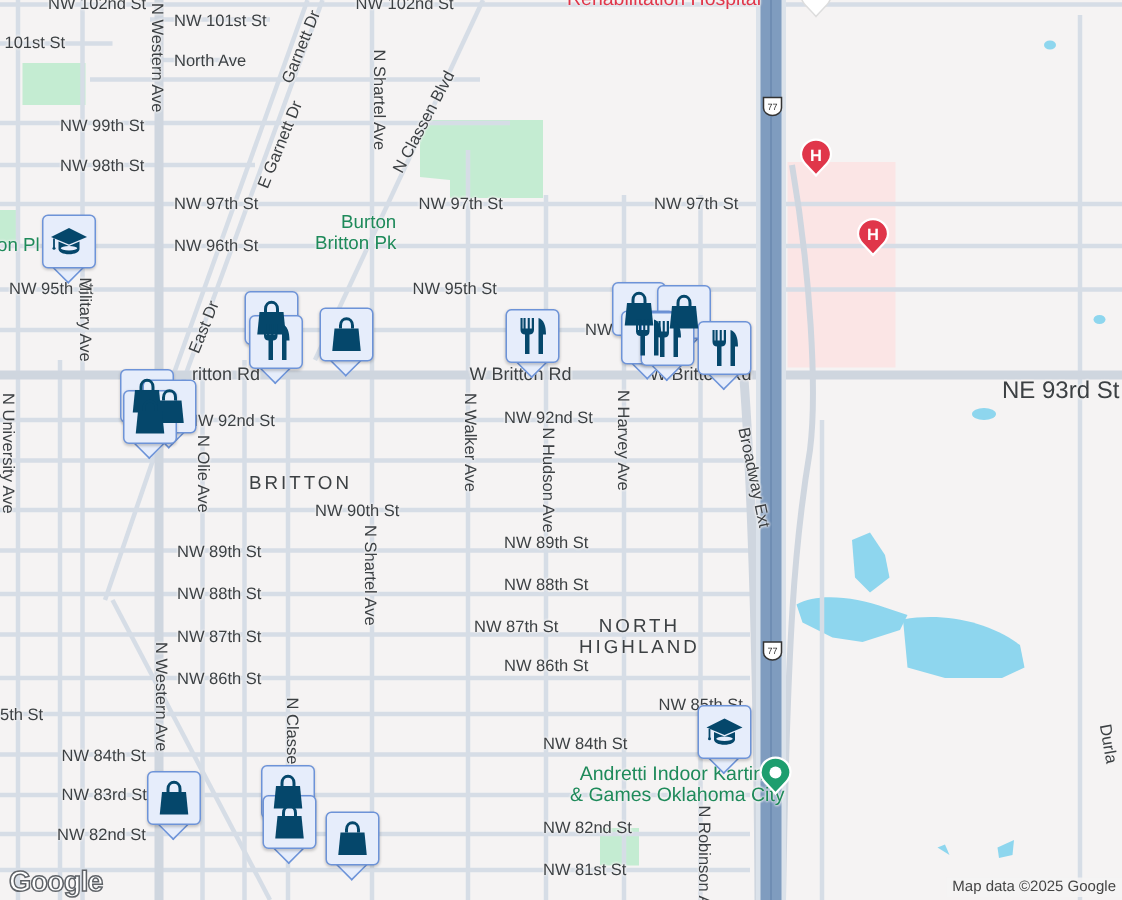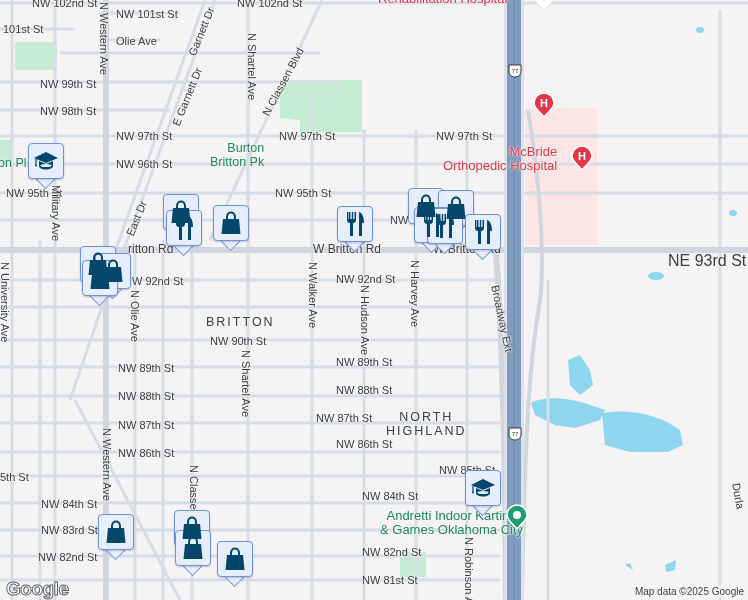--- a/index.html
+++ b/index.html
@@ -121,21 +121,21 @@
         <path d="M1,1 H13 V8 C13,11 10,13 7,13 C4,13 1,11 1,8 Z" fill="#fff" stroke="#333" stroke-width="1"></path>
         <text x="7" y="9" font-size="6" text-anchor="middle" fill="#333" font-family="Liberation Sans, sans-serif">77</text>
       </svg>
   </div>
 
   <div id="h-labels">
       <div class="lbl " style="left: 32px; top: -3px;">NW 102nd St</div>
       <div class="lbl " style="left: 237px; top: -3px;">NW 102nd St</div>
       <div class="lbl " style="left: 116px; top: 8px;">NW 101st St</div>
       <div class="lbl " style="left: 3px; top: 23px;">101st St</div>
-      <div class="lbl " style="left: 116px; top: 35px;">Olie Ave</div>
+      <div class="lbl " style="left: 116px; top: 35px;">North Ave</div>
       <div class="lbl " style="left: 40px; top: 78px;">NW 99th St</div>
       <div class="lbl " style="left: 40px; top: 105px;">NW 98th St</div>
       <div class="lbl " style="left: 116px; top: 130px;">NW 97th St</div>
       <div class="lbl " style="left: 279px; top: 130px;">NW 97th St</div>
       <div class="lbl " style="left: 436px; top: 130px;">NW 97th St</div>
       <div class="lbl " style="left: 116px; top: 158px;">NW 96th St</div>
       <div class="lbl " style="left: 6px; top: 187px;">NW 95th St</div>
       <div class="lbl " style="left: 275px; top: 187px;">NW 95th St</div>
       <div class="lbl " style="left: 390px; top: 214px;">NW</div>
       <div class="lbl " style="left: 124px; top: 275px;">NW 92nd St</div>
@@ -183,42 +183,40 @@
       <div class="lbl v" style="left: 742px; top: 482px; transform: rotate(80deg);">Durla</div>
     </div>
 
   <div id="d-labels">
       <div class="lbl d" style="left: 186px; top: 53px; transform: rotate(-68deg);">Garnett Dr</div>
       <div class="lbl d" style="left: 170px; top: 123px; transform: rotate(-68deg);">E Garnett Dr</div>
       <div class="lbl d" style="left: 260px; top: 112px; transform: rotate(-62deg);">N Classen Blvd</div>
       <div class="lbl d" style="left: 124px; top: 233px; transform: rotate(-68deg);">East Dr</div>
     </div>
 
-  <div class="hood" style="left:166px;top:315px;margin-left:40px;">BRITTON</div>
+  <div class="hood" style="left:166px;top:315px;">BRITTON</div>
   <div class="hood" style="left:386px;top:410px;white-space:pre;">NORTH
 HIGHLAND</div>
 
   <div class="park" style="left:210px;top:141px;white-space:pre;">Burton
 Britton Pk</div>
   <div class="park" style="left:-2px;top:156px;">on Pl</div>
 
   <div class="hosp" style="left:378px;top:-8px;">Rehabilitation Hospital</div>
   <div class="pin-h" style="left:533px;top:-14px;">
     <svg width="22" height="26" viewBox="0 0 22 26">
         <path d="M11,1 C5.5,1 1,5.5 1,11 C1,16 6,19 11,25 C16,19 21,16 21,11 C21,5.5 16.5,1 11,1 Z" fill="#fff" stroke="#ddd"></path>
       </svg>
   </div>
   <div class="pin-h" style="left:533px;top:92px;">
     <svg width="22" height="26" viewBox="0 0 22 26">
         <path d="M11,1 C5.5,1 1,5.5 1,11 C1,16 6,19 11,25 C16,19 21,16 21,11 C21,5.5 16.5,1 11,1 Z" fill="#e0364a" stroke="#fff" stroke-width="1.5"></path>
         <text x="11" y="15" font-size="11" font-weight="bold" text-anchor="middle" fill="#fff" font-family="Liberation Sans, sans-serif">H</text>
       </svg>
   </div>
-  <div class="hosp" style="left:443px;top:145px;white-space:pre;">McBride
-Orthopedic Hospital</div>
   <div class="pin-h" style="left:571px;top:145px;">
     <svg width="22" height="26" viewBox="0 0 22 26">
         <path d="M11,1 C5.5,1 1,5.5 1,11 C1,16 6,19 11,25 C16,19 21,16 21,11 C21,5.5 16.5,1 11,1 Z" fill="#e0364a" stroke="#fff" stroke-width="1.5"></path>
         <text x="11" y="15" font-size="11" font-weight="bold" text-anchor="middle" fill="#fff" font-family="Liberation Sans, sans-serif">H</text>
       </svg>
   </div>
 
   <div class="poi-green" style="left:380px;top:509px;white-space:pre;">Andretti Indoor Karting
 &amp; Games Oklahoma City</div>
   <div class="pin-h" style="left:506px;top:504px;">

